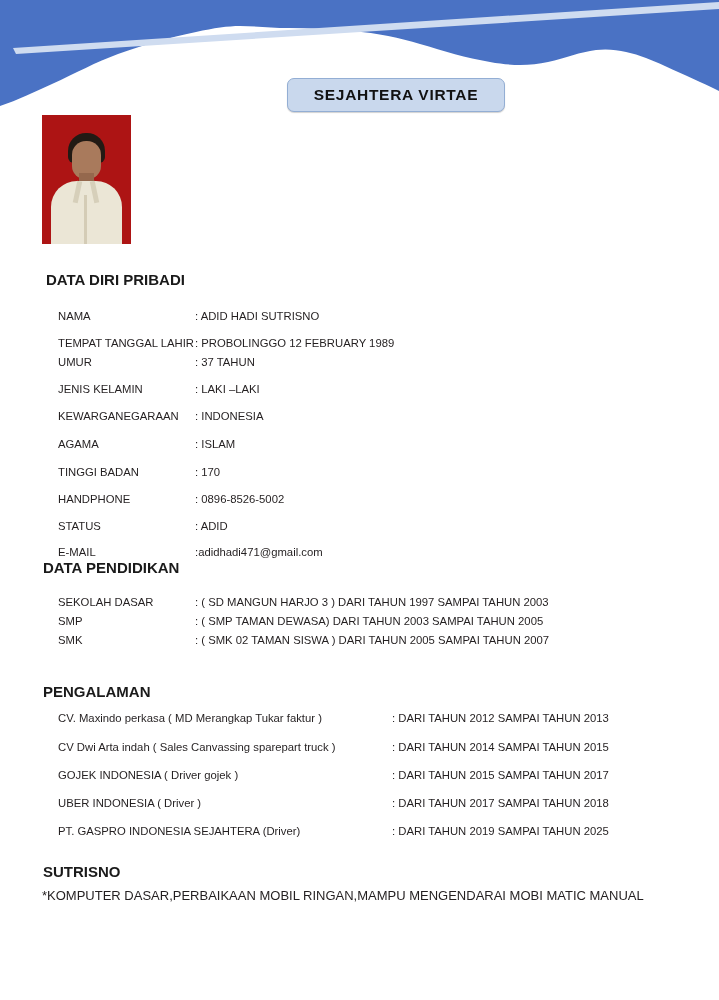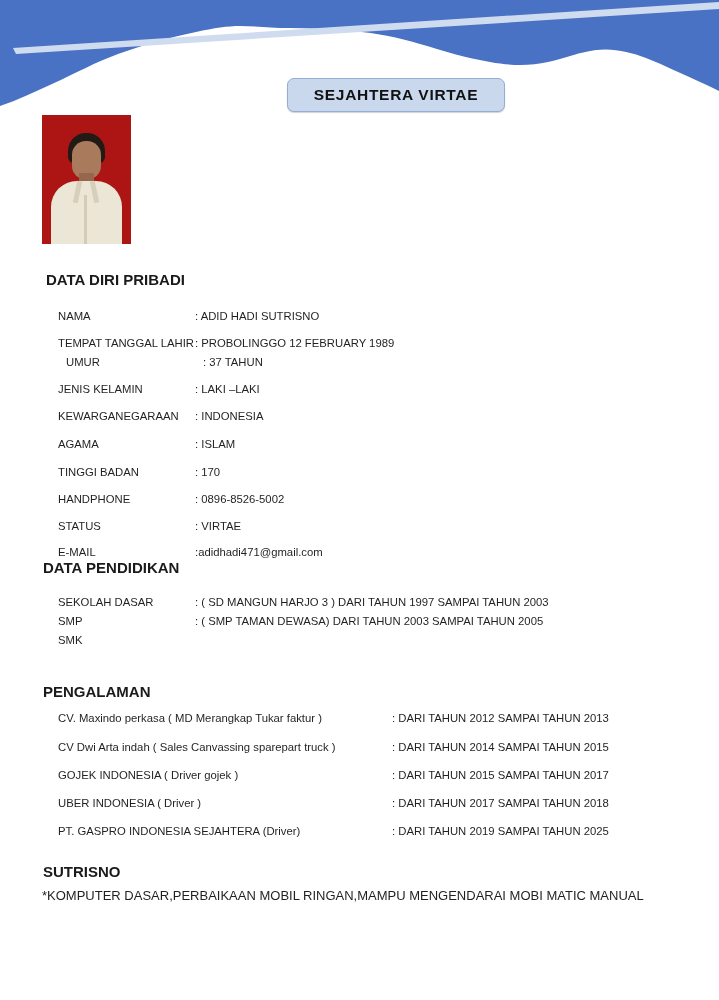--- a/index.html
+++ b/index.html
@@ -127,21 +127,21 @@
 <div class="section-h underlined" style="left:46px;top:271px;">DATA DIRI PRIBADI</div>
 
 <div class="row pd" style="top:310px;">
   <span class="lab">NAMA</span>
   <span class="val">: ADID HADI SUTRISNO</span>
 </div>
 <div class="row pd" style="top:337px;">
   <span class="lab">TEMPAT TANGGAL LAHIR</span>
   <span class="val">: PROBOLINGGO 12 FEBRUARY 1989</span>
 </div>
-<div class="row pd" style="top:356px;margin-left:8px;">
+<div class="row pd" style="top:356px;">
   <span class="lab">UMUR</span>
   <span class="val">: 37 TAHUN</span>
 </div>
 <div class="row pd" style="top:383px;">
   <span class="lab">JENIS KELAMIN</span>
   <span class="val">: LAKI –LAKI</span>
 </div>
 <div class="row pd" style="top:410px;">
   <span class="lab">KEWARGANEGARAAN</span>
   <span class="val">: INDONESIA</span>
@@ -153,39 +153,40 @@
 <div class="row pd" style="top:466px;">
   <span class="lab">TINGGI BADAN</span>
   <span class="val">: 170</span>
 </div>
 <div class="row pd" style="top:493px;">
   <span class="lab">HANDPHONE</span>
   <span class="val">: 0896-8526-5002</span>
 </div>
 <div class="row pd" style="top:520px;">
   <span class="lab">STATUS</span>
-  <span class="val">: VIRTAE</span>
+  <span class="val">: ADID</span>
 </div>
 <div class="row pd" style="top:546px;">
   <span class="lab">E-MAIL</span>
   <span class="val">:adidhadi471@gmail.com</span>
 </div>
 
 <div class="section-h underlined" style="left:43px;top:559px;">DATA PENDIDIKAN</div>
 
 <div class="row edu" style="top:596px;">
   <span class="lab">SEKOLAH DASAR</span>
   <span class="val">: ( SD MANGUN HARJO 3 ) DARI TAHUN 1997 SAMPAI TAHUN 2003</span>
 </div>
 <div class="row edu" style="top:615px;">
   <span class="lab">SMP</span>
   <span class="val">: ( SMP TAMAN DEWASA) DARI TAHUN 2003 SAMPAI TAHUN 2005</span>
 </div>
 <div class="row edu" style="top:634px;">
   <span class="lab">SMK</span>
+  <span class="val">: ( SMK 02 TAMAN SISWA ) DARI TAHUN 2005 SAMPAI TAHUN 2007</span>
 </div>
 
 <div class="section-h underlined" style="left:43px;top:683px;">PENGALAMAN</div>
 
 <div class="row exp" style="top:712px;">
   <span class="lab">CV. Maxindo perkasa ( MD Merangkap Tukar faktur )</span>
   <span class="val">: DARI TAHUN 2012 SAMPAI TAHUN 2013</span>
 </div>
 <div class="row exp" style="top:741px;">
   <span class="lab">CV Dwi Arta indah ( Sales Canvassing sparepart truck )</span>

